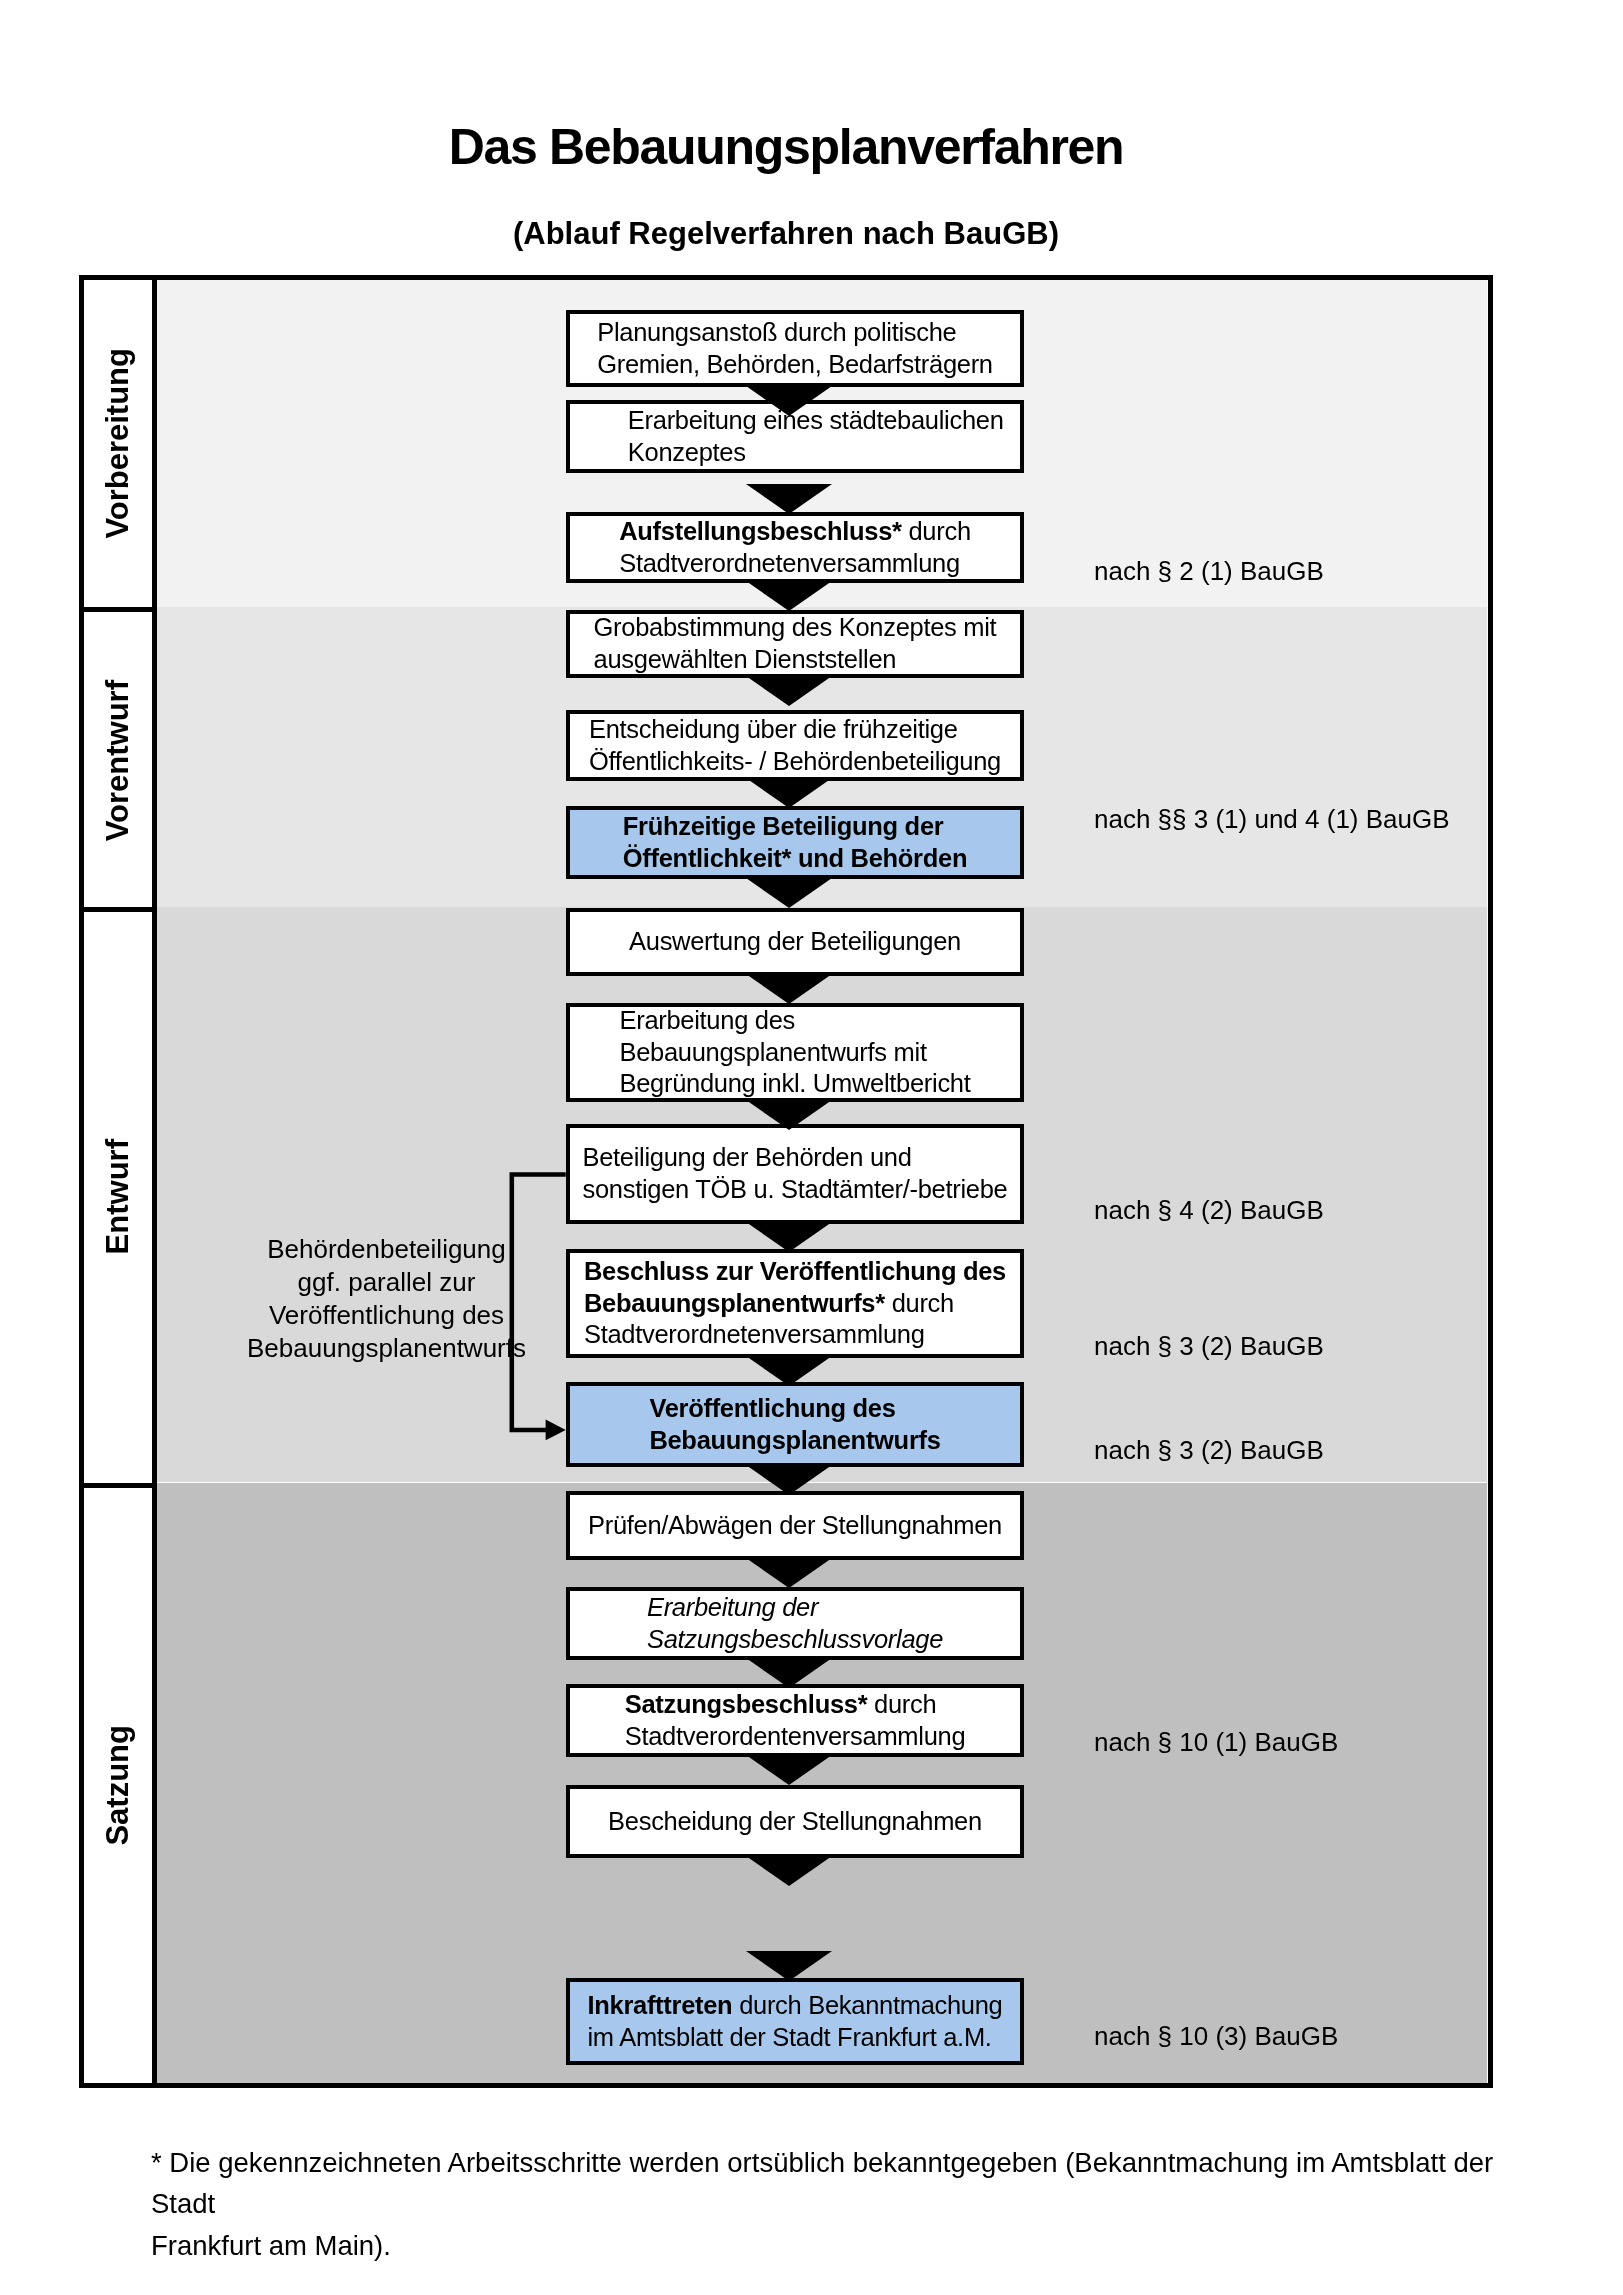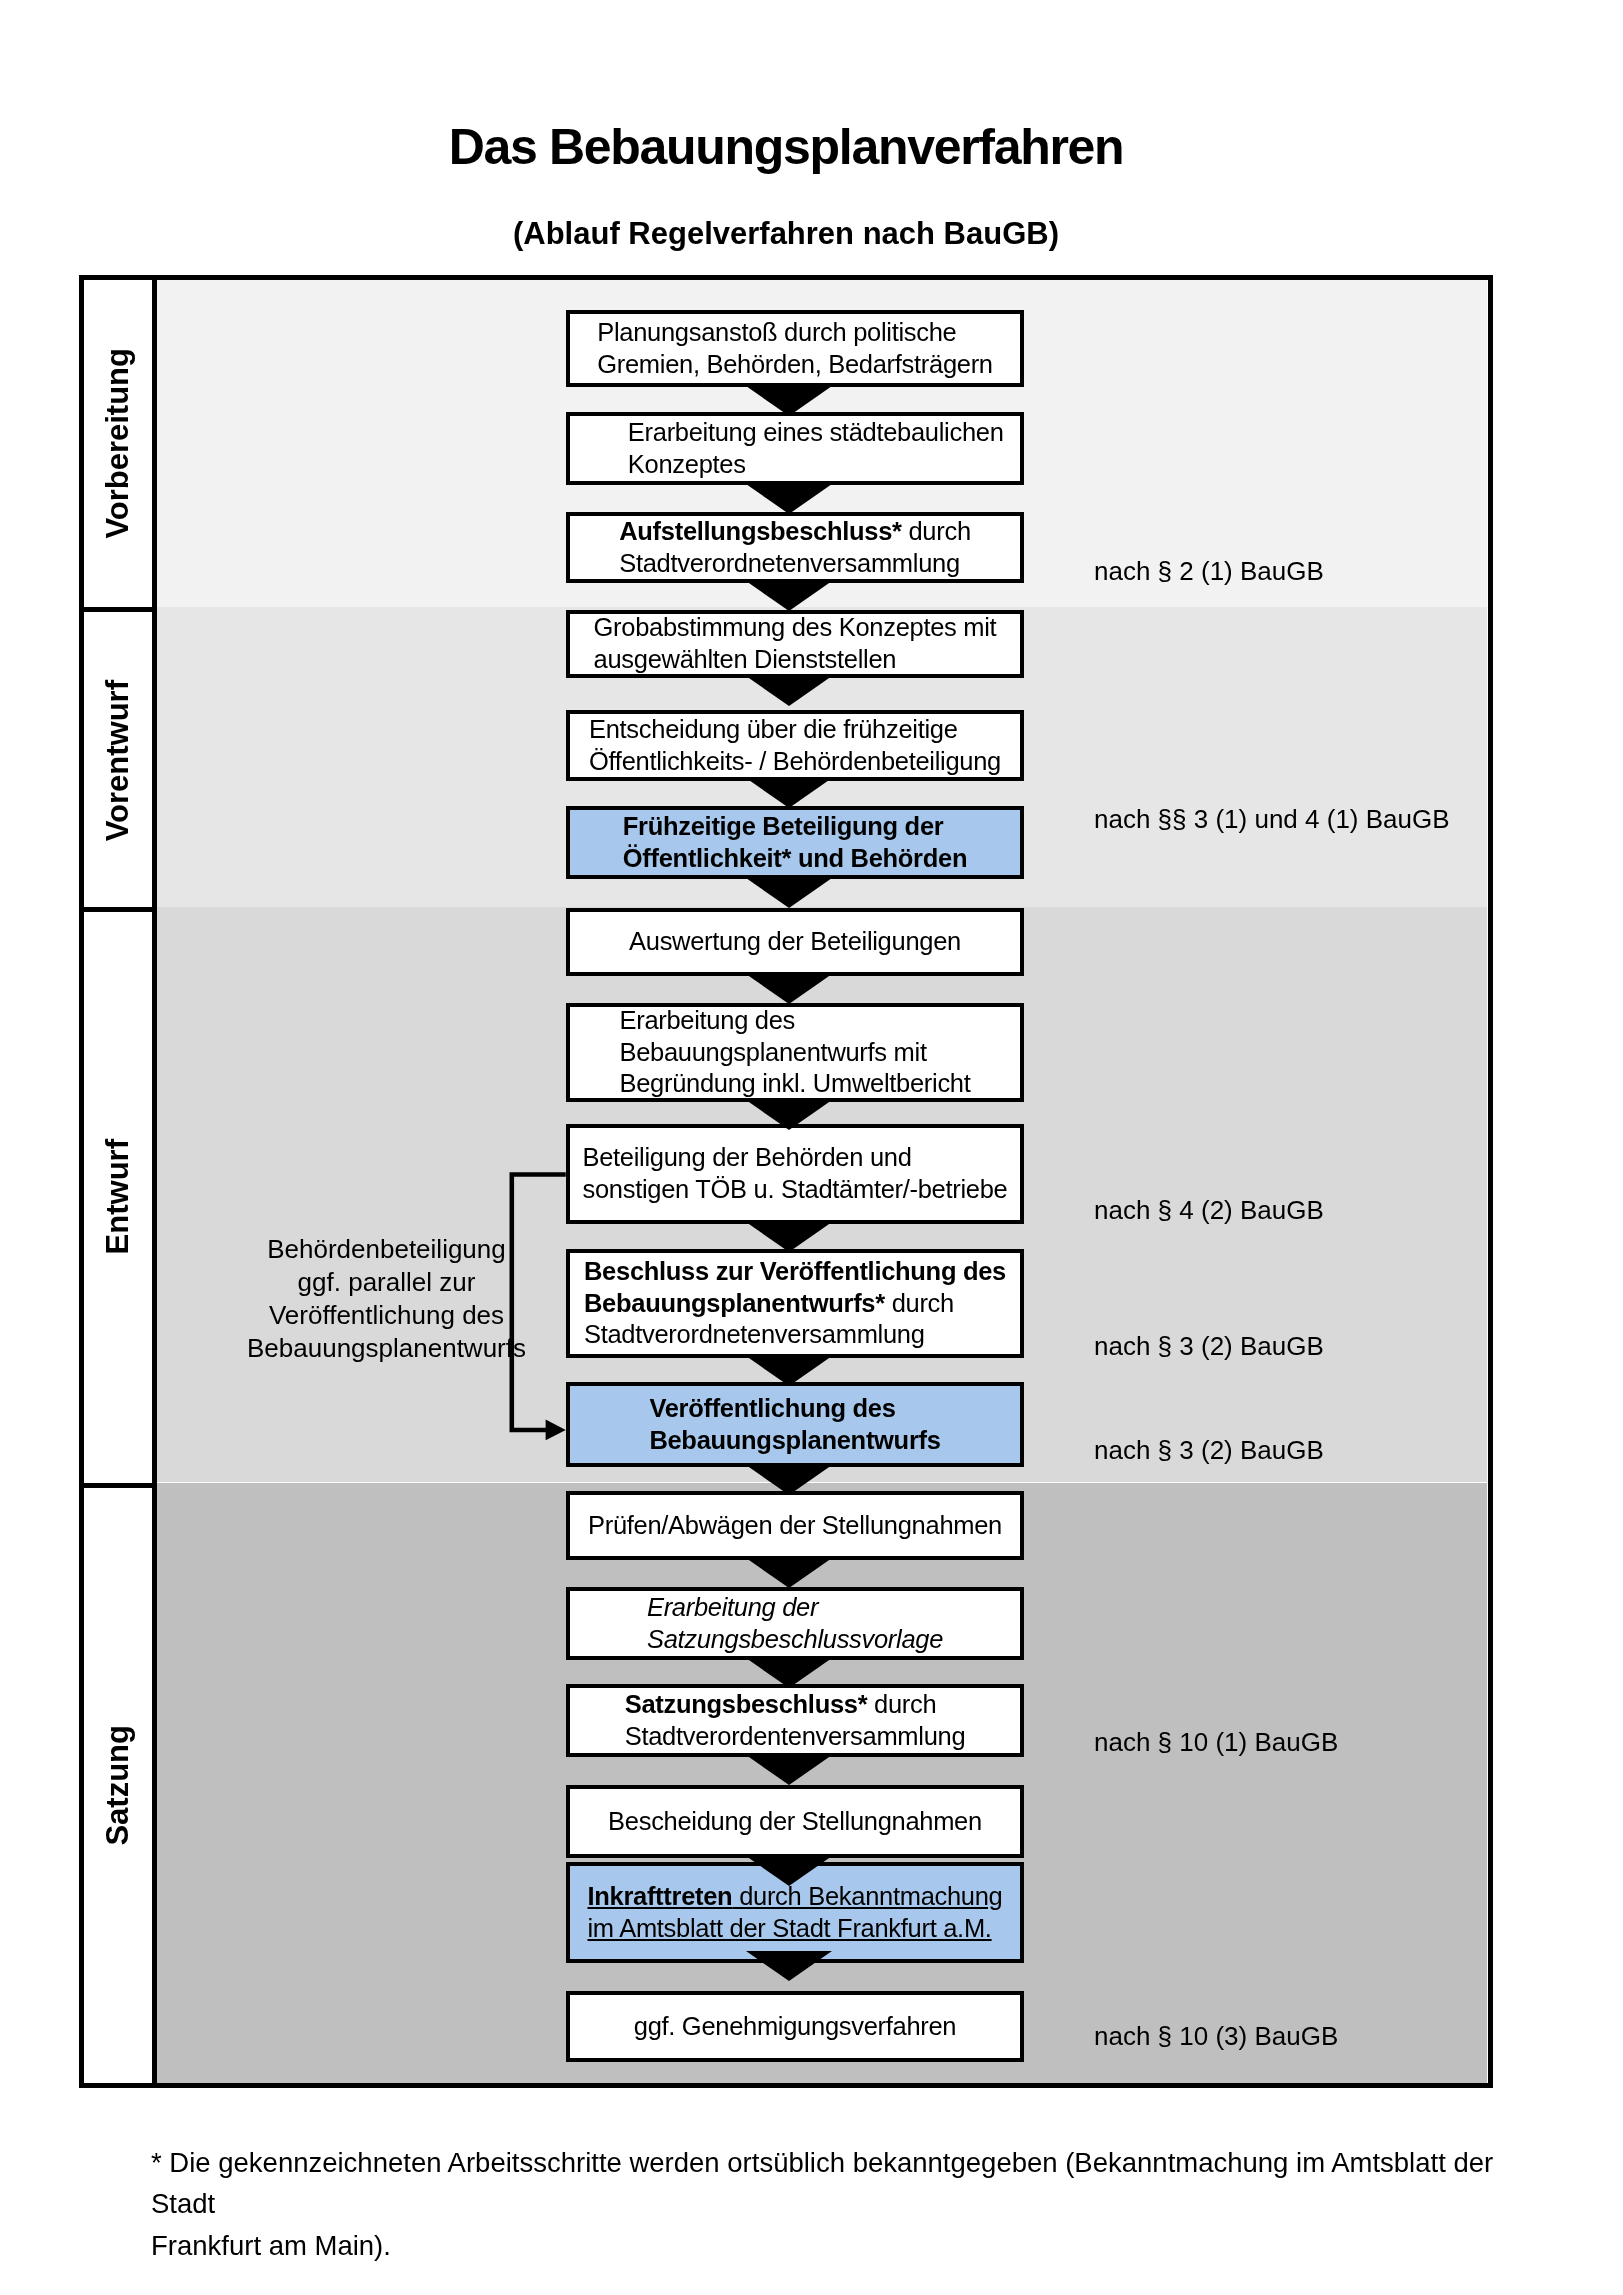--- a/index.html
+++ b/index.html
@@ -111,21 +111,21 @@
     <span>Satzung</span>
   </div>
 <div class="abs side-line" style="top:607px;"></div>
 <div class="abs side-line" style="top:907px;"></div>
 <div class="abs side-line" style="top:1483px;"></div>
 
 <div class="abs box" style="top:310px;height:77px;">
     <span class="txt"><span class="b"></span><span>Planungsanstoß durch politische
 Gremien, Behörden, Bedarfsträgern</span></span>
   </div>
-<div class="abs box" style="top:412px;height:73px;padding-left:44px;">
+<div class="abs box" style="top:400px;height:73px;padding-left:44px;">
     <span class="txt"><span class="b"></span><span>Erarbeitung eines städtebaulichen
 Konzeptes</span></span>
   </div>
 <div class="abs box" style="top:512px;height:71px;">
     <span class="txt"><span class="b">Aufstellungsbeschluss*</span><span> durch
 Stadtverordnetenversammlung</span></span>
   </div>
 <div class="abs box" style="top:610px;height:68px;">
     <span class="txt"><span class="b"></span><span>Grobabstimmung des Konzeptes mit
 ausgewählten Dienststellen</span></span>
@@ -169,21 +169,21 @@
 <div class="abs box" style="top:1684px;height:73px;">
     <span class="txt"><span class="b">Satzungsbeschluss*</span><span> durch
 Stadtverordentenversammlung</span></span>
   </div>
 <div class="abs box" style="top:1785px;height:73px;">
     <span class="txt"><span class="b"></span><span>Bescheidung der Stellungnahmen</span></span>
   </div>
 <div class="abs box" style="top:1991px;height:71px;">
     <span class="txt"><span class="b"></span><span>ggf. Genehmigungsverfahren</span></span>
   </div>
-<div class="abs box blue" style="top:1862px;height:101px;text-decoration:underline;">
+<div class="abs box blue" style="top:1978px;height:87px;">
     <span class="txt"><span class="b">Inkrafttreten</span><span> durch Bekanntmachung
 im Amtsblatt der Stadt Frankfurt a.M.</span></span>
   </div>
 
 <div class="abs arrow" style="top:386px;"></div>
 <div class="abs arrow" style="top:484px;"></div>
 <div class="abs arrow" style="top:581px;"></div>
 <div class="abs arrow" style="top:676px;"></div>
 <div class="abs arrow" style="top:778px;"></div>
 <div class="abs arrow" style="top:878px;"></div>

